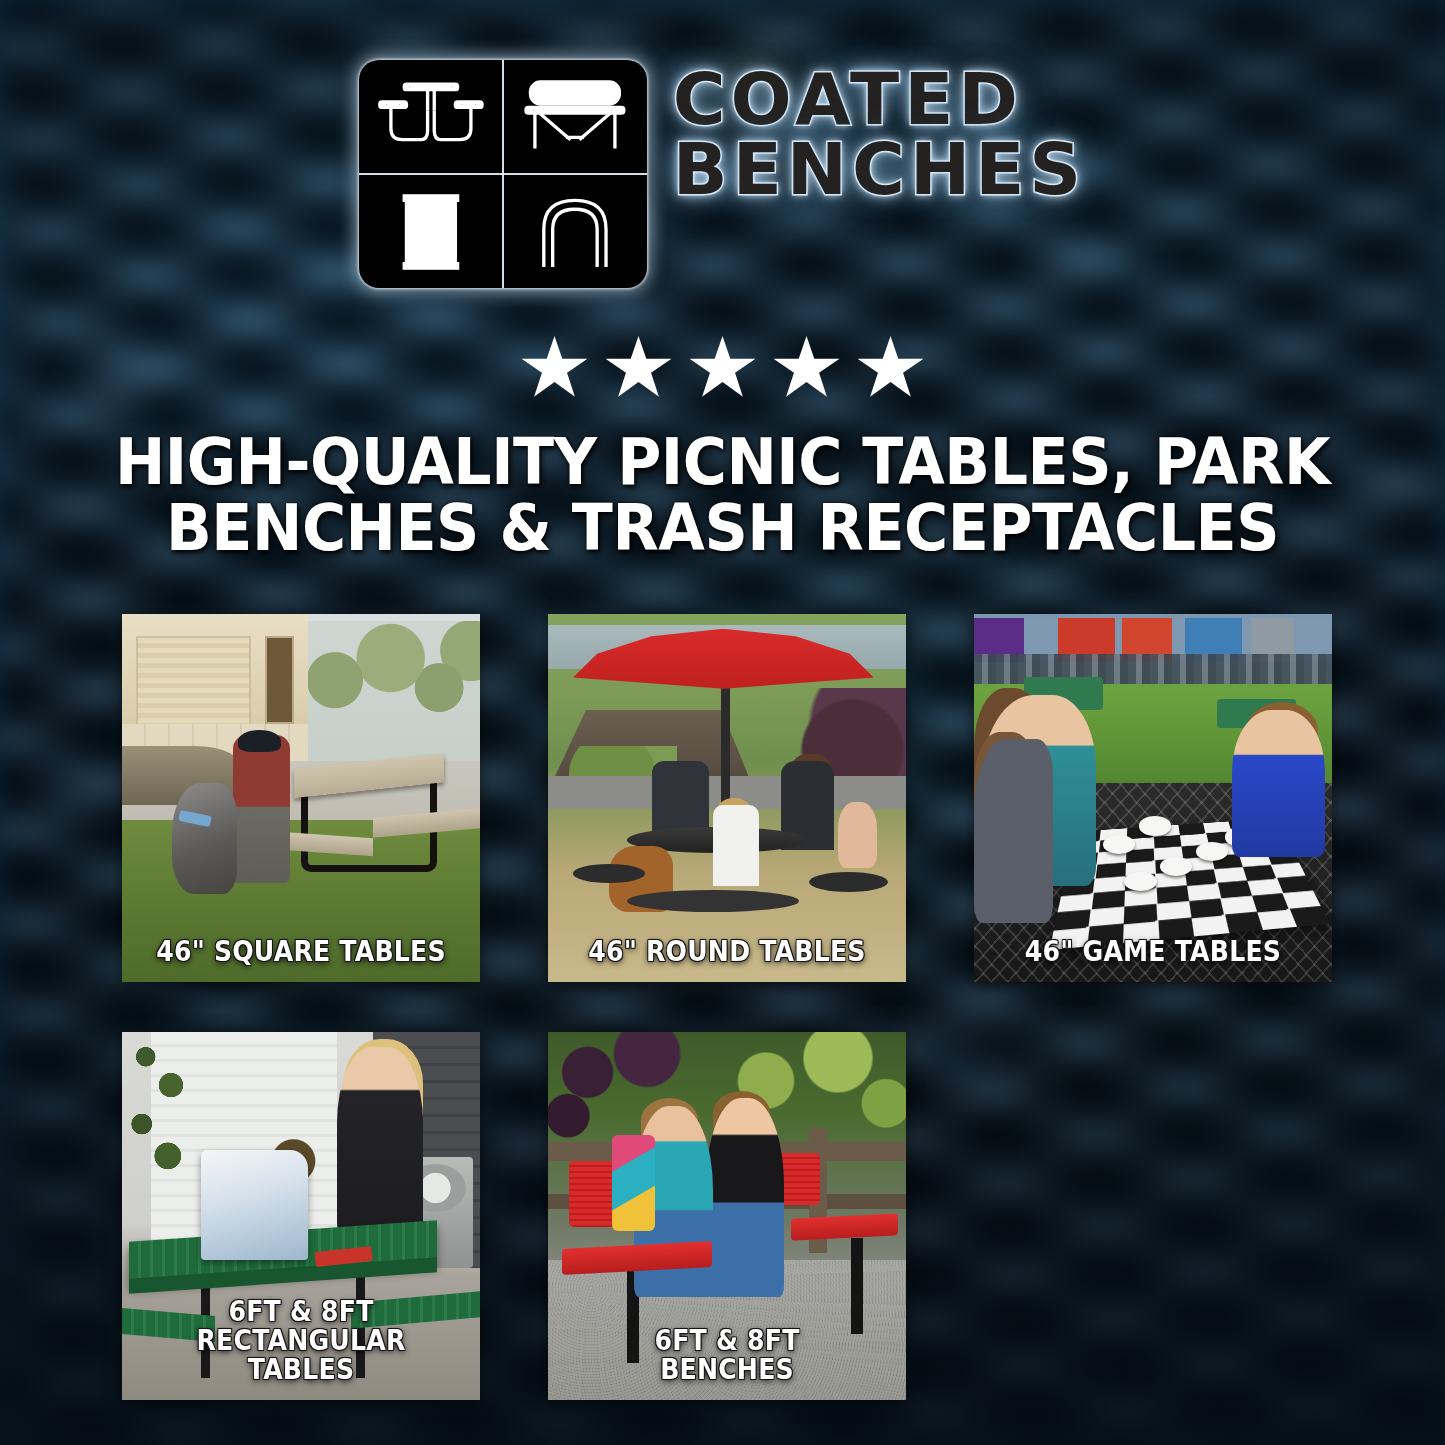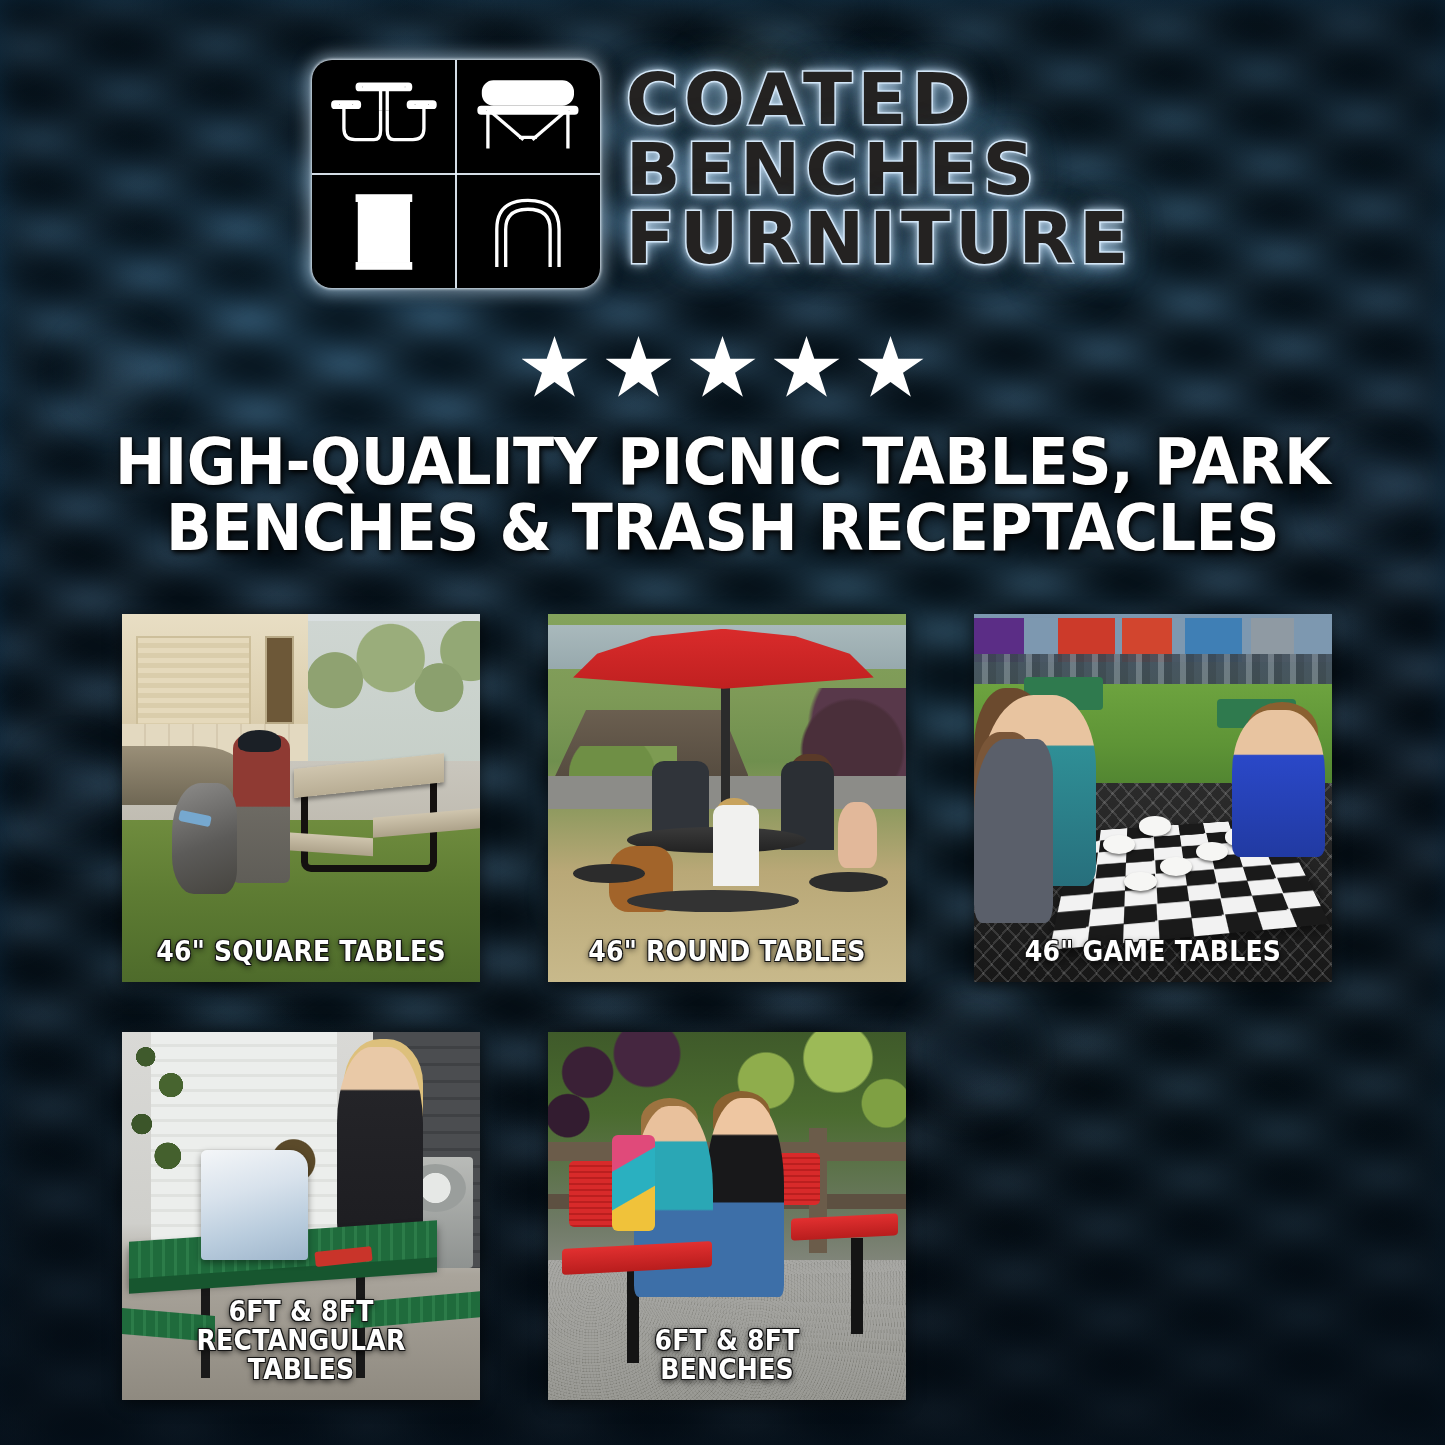--- a/index.html
+++ b/index.html
@@ -469,21 +469,20 @@
           <svg viewBox="0 0 100 80" fill="none" stroke="#ffffff" stroke-width="3">
             <path d="M22 72 L22 38 Q22 12 50 12 Q78 12 78 38 L78 72"></path>
             <path d="M30 72 L30 38 Q30 20 50 20 Q70 20 70 38 L70 72"></path>
           </svg>
         </div>
       </div>
 
       <div class="wordmark">
         <div class="wordmark-line l1">COATED</div>
         <div class="wordmark-line l2">BENCHES</div>
-        <div class="wordmark-line l3">FURNITURE</div>
       </div>
     </div>
 
     <div class="stars-row">
       <span class="star"></span>
       <span class="star"></span>
       <span class="star"></span>
       <span class="star"></span>
       <span class="star"></span>
     </div>

